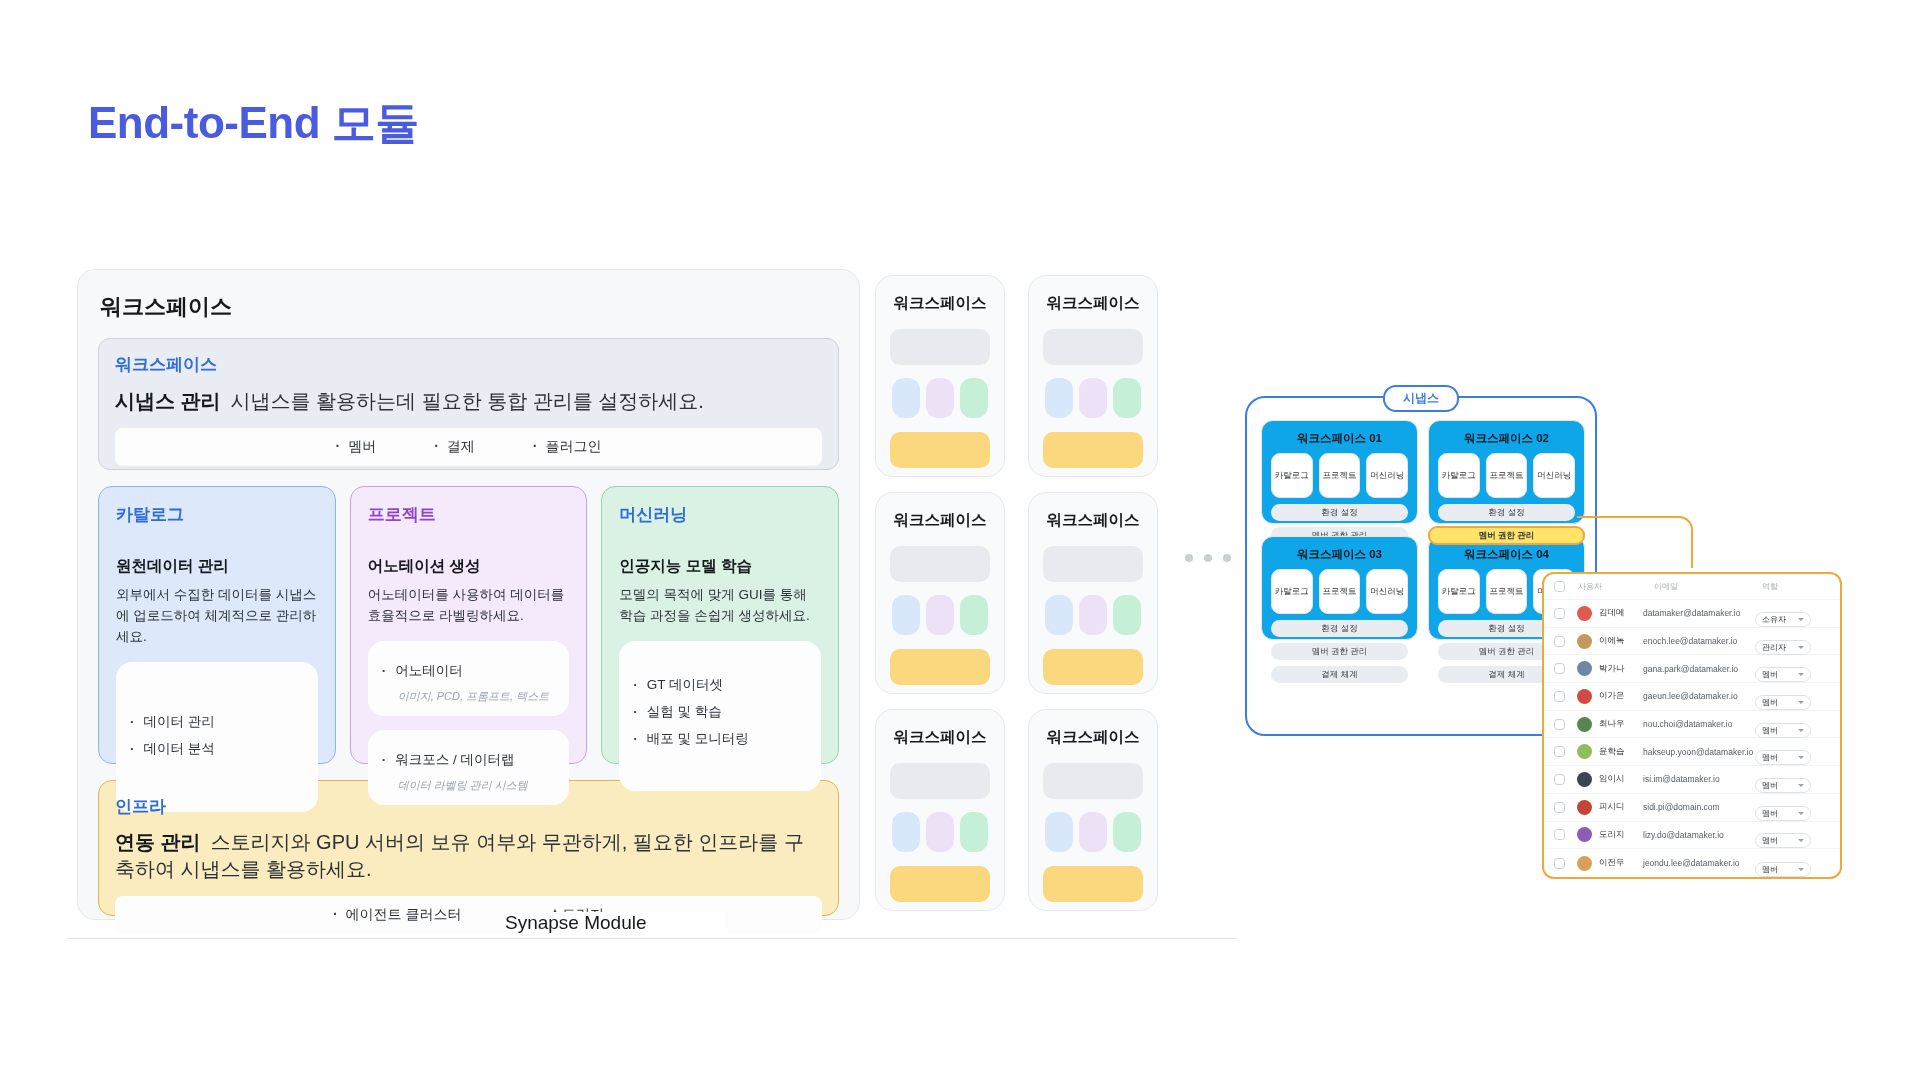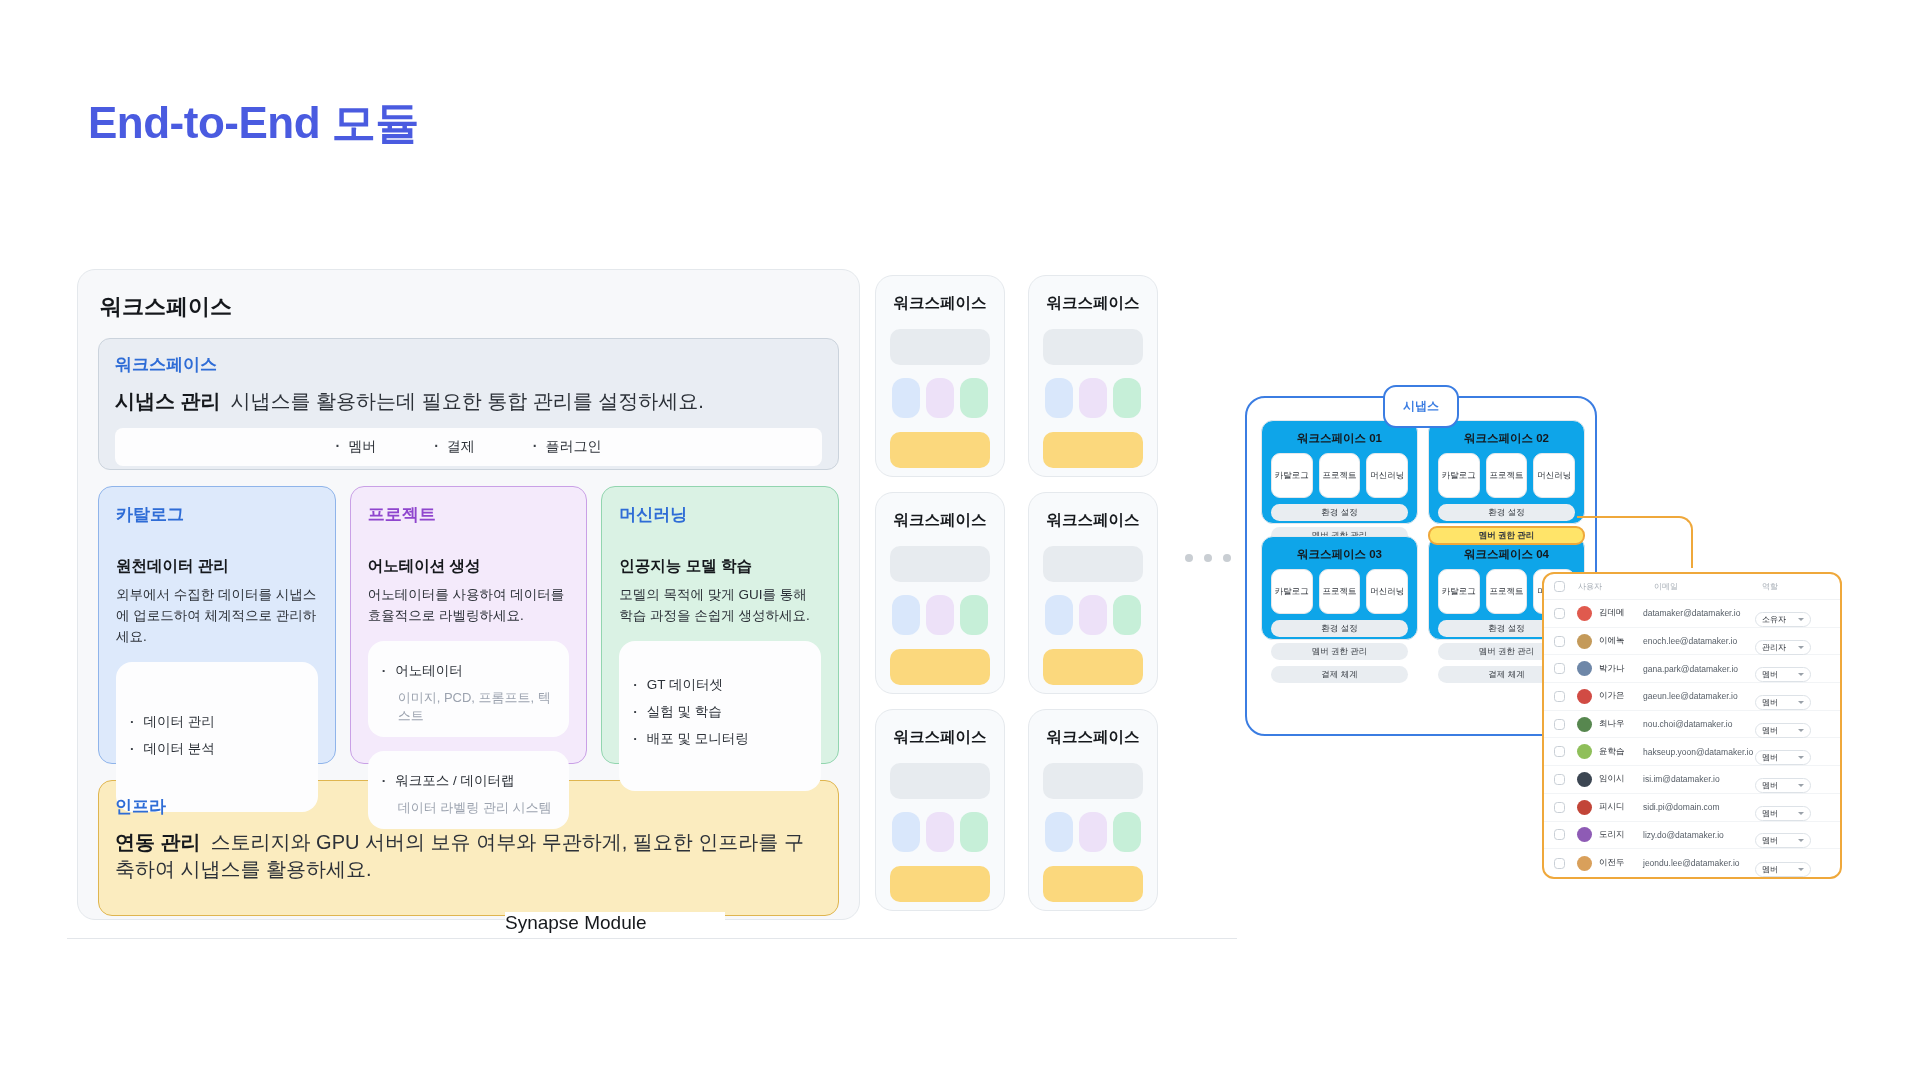--- a/index.html
+++ b/index.html
@@ -30,21 +30,21 @@
   .sec-box.proj { background:#f4eafb; border-color:#c9a0e6; }
   .sec-box.proj .sec-label { color:#8f46ce; }
   .sec-box.ml   { background:#daf2e4; border-color:#92d5af; }
   .sec-heading { font-size:15.5px; font-weight:800; color:#15181c; margin-top:30px; }
   .sec-desc { font-size:13.5px; color:#2c3138; line-height:1.55; margin-top:8px; }
   .white-box { background:#fdfdfe; border-radius:16px; padding:12px 14px; margin-top:14px; }
   .white-box.tall { height:150px; padding-top:42px; }
   .white-box.mid  { height:150px; padding-top:26px; }
   .wb-item { font-size:13.5px; color:#2c3138; margin:9px 0; }
   .wb-item::before { content:"·"; font-weight:800; margin-right:9px; color:#3a3f46; }
-  .wb-sub { font-size:13px; color:#9ca3af; margin:5px 0 0 16px; }
+  .wb-sub { font-size:11px; color:#9ca3af; margin:5px 0 0 16px;font-style:italic; }
 
   .infra-box { background:#fbecbf; border:1.5px solid #dfb54f; border-radius:14px; padding:14px 16px; margin-top:16px; height:136px; }
   .infra-box .lead { margin-top:11px; }
   .infra-box .white-row { gap:74px; }
 
   
   .baseline { position:absolute; left:67px; top:938px; width:1170px; height:1px; background:#e3e6ea; z-index:0; }
   .footer-label { position:absolute; left:505px; top:912px; width:220px; text-align:left;
     font-size:19px; color:#15181c; background:#ffffff; z-index:2; }
 
@@ -62,21 +62,21 @@
   .mini-yellow { height:36px; background:#fbd87d; border-radius:10px; margin-top:14px; }
 
   
   .dots { position:absolute; left:1185px; top:554px; display:flex; gap:11px; }
   .dots span { width:8px; height:8px; border-radius:50%; background:#c9ced3; }
 
   
   .synapse-panel { position:absolute; left:1245px; top:396px; width:352px; height:340px;
     background:#ffffff; border:2px solid #3b7de2; border-radius:20px; padding:22px 14px 14px; z-index:2; }
   .synapse-badge { position:absolute; top:-13px; left:50%; transform:translateX(-50%);
-    background:#fff; border:2px solid #3b7de2; border-radius:13px; padding:11px 18px;
+    background:#fff; border:2px solid #3b7de2; border-radius:13px; padding:3px 18px;
     font-size:12px; font-weight:800; color:#3b7de2; white-space:nowrap; }
   .sp-grid { display:grid; grid-template-columns:157px 157px; column-gap:10px; row-gap:12px; }
   .sp-card { height:104px; background:#0ea5e9; border:1px solid #e3e8ec; border-radius:12px; padding:7px 9px; }
   .sp-title { font-size:11.5px; font-weight:800; color:#15181c; text-align:center; margin:3px 0 7px; }
   .sp-chips { display:flex; justify-content:center; gap:6px; }
   .sp-chip { width:44px; height:45px; background:#fff; border:1px solid #e3e7eb; border-radius:9px;
     display:flex; align-items:center; justify-content:center; font-size:8.5px; color:#2c3138; }
   .sp-pill { height:17px; background:#e9edf1; border-radius:9px; margin-top:6px;
     display:flex; align-items:center; justify-content:center; font-size:8.5px; color:#33383f; }
   .sp-pill.hl { position:relative; z-index:3; width:calc(100% + 20px); margin-left:-10px;
@@ -163,20 +163,24 @@
           <div class="wb-item">배포 및 모니터링</div>
         </div>
       </div>
     </div>
 
     <div class="infra-box">
       <div class="sec-label">인프라</div>
       <div class="lead">
         <b>연동 관리</b><span>스토리지와 GPU 서버의 보유 여부와 무관하게, 필요한 인프라를 구축하여 시냅스를 활용하세요.</span>
       </div>
+      <div class="white-row">
+        <span class="dot-item">에이전트 클러스터</span>
+        <span class="dot-item">스토리지</span>
+      </div>
     </div>
   </section>
 
   <div class="baseline"></div>
   <div class="footer-label">Synapse Module</div>
 
   <div class="mini-grid">
     <div class="mini-card">
       <div class="mini-title">워크스페이스</div>
       <div class="mini-bar"></div>

